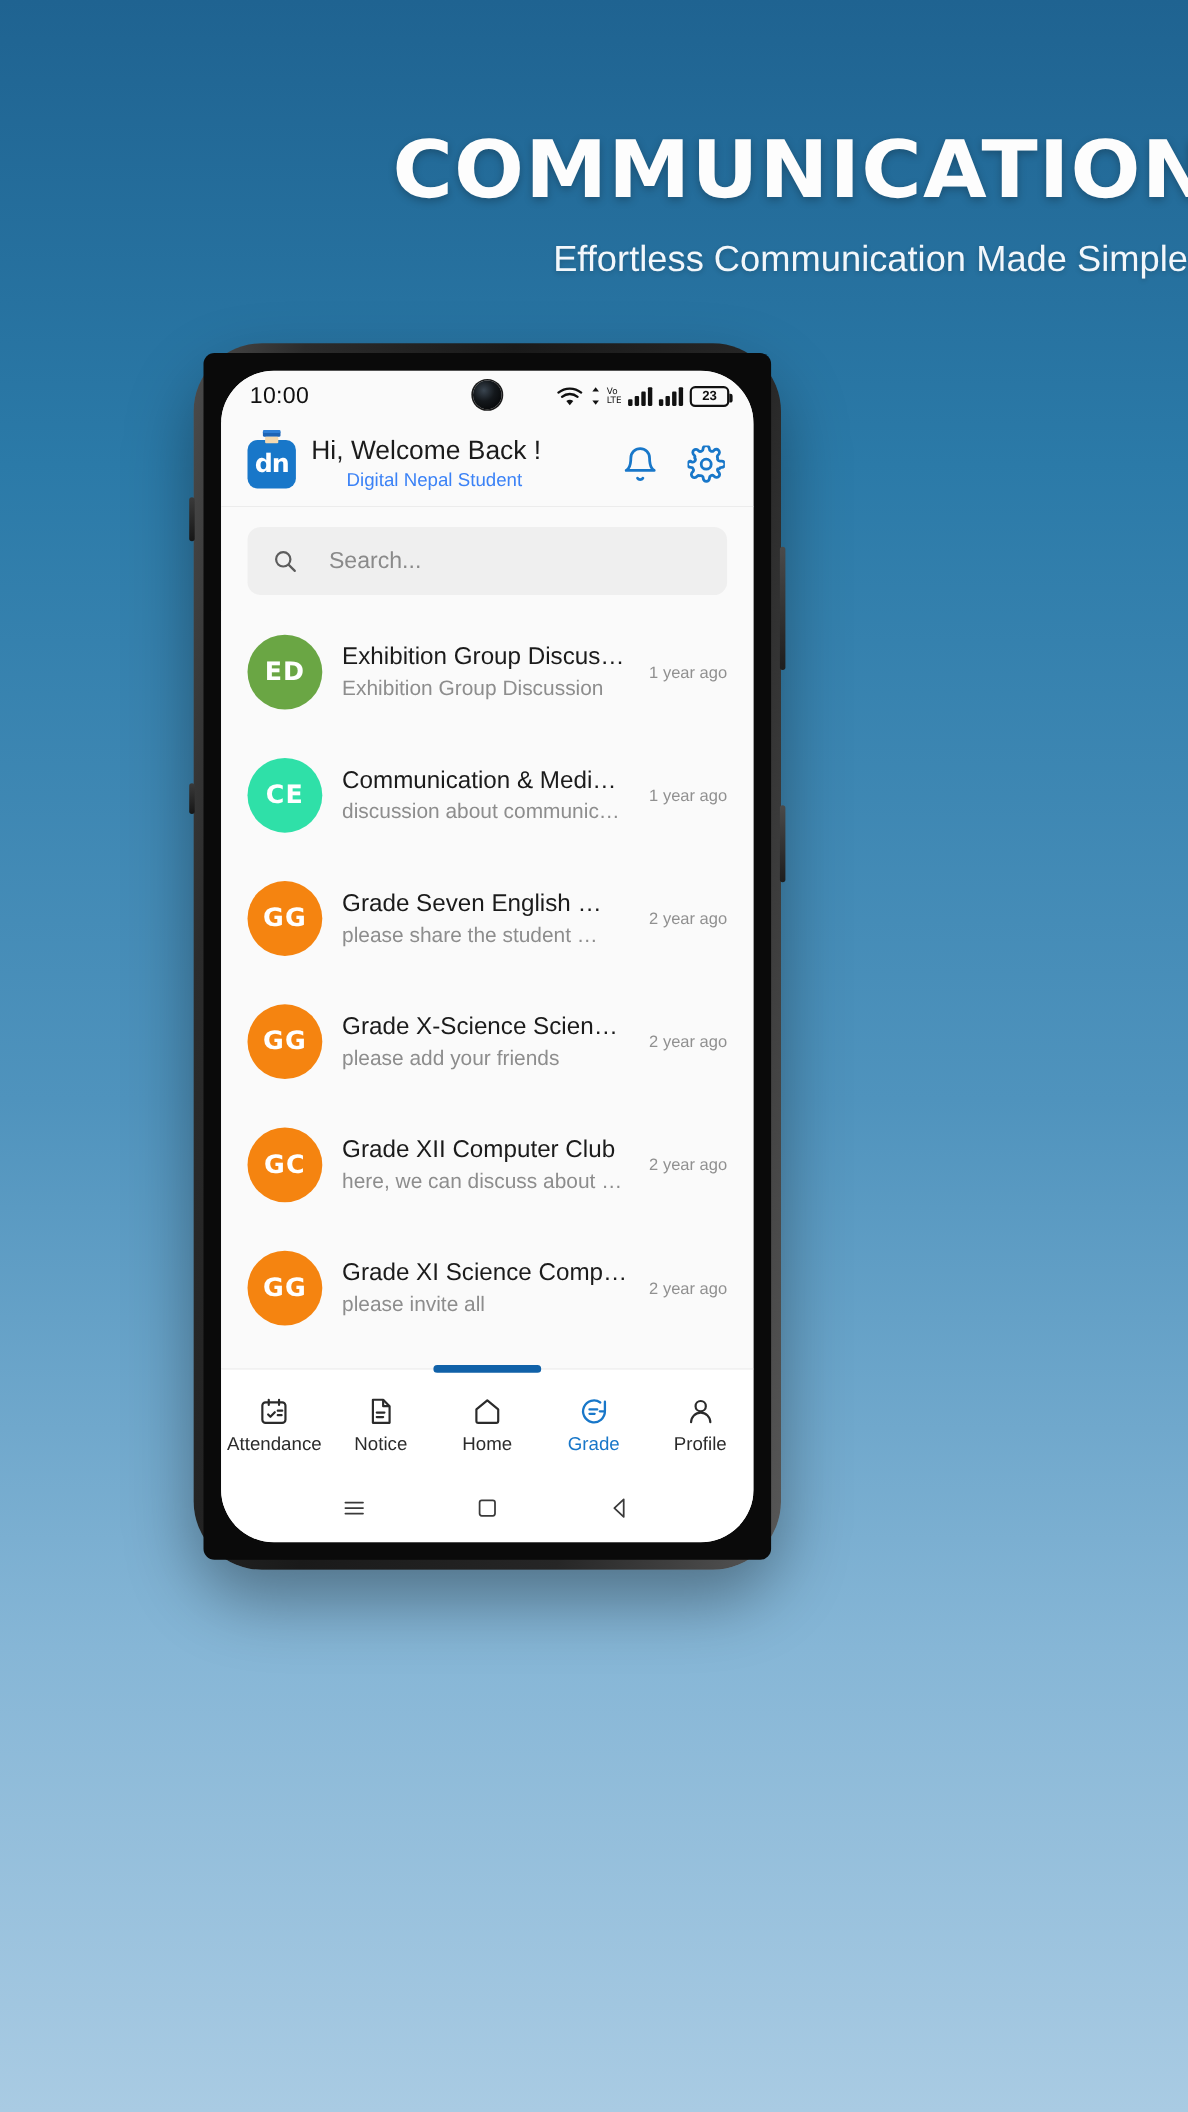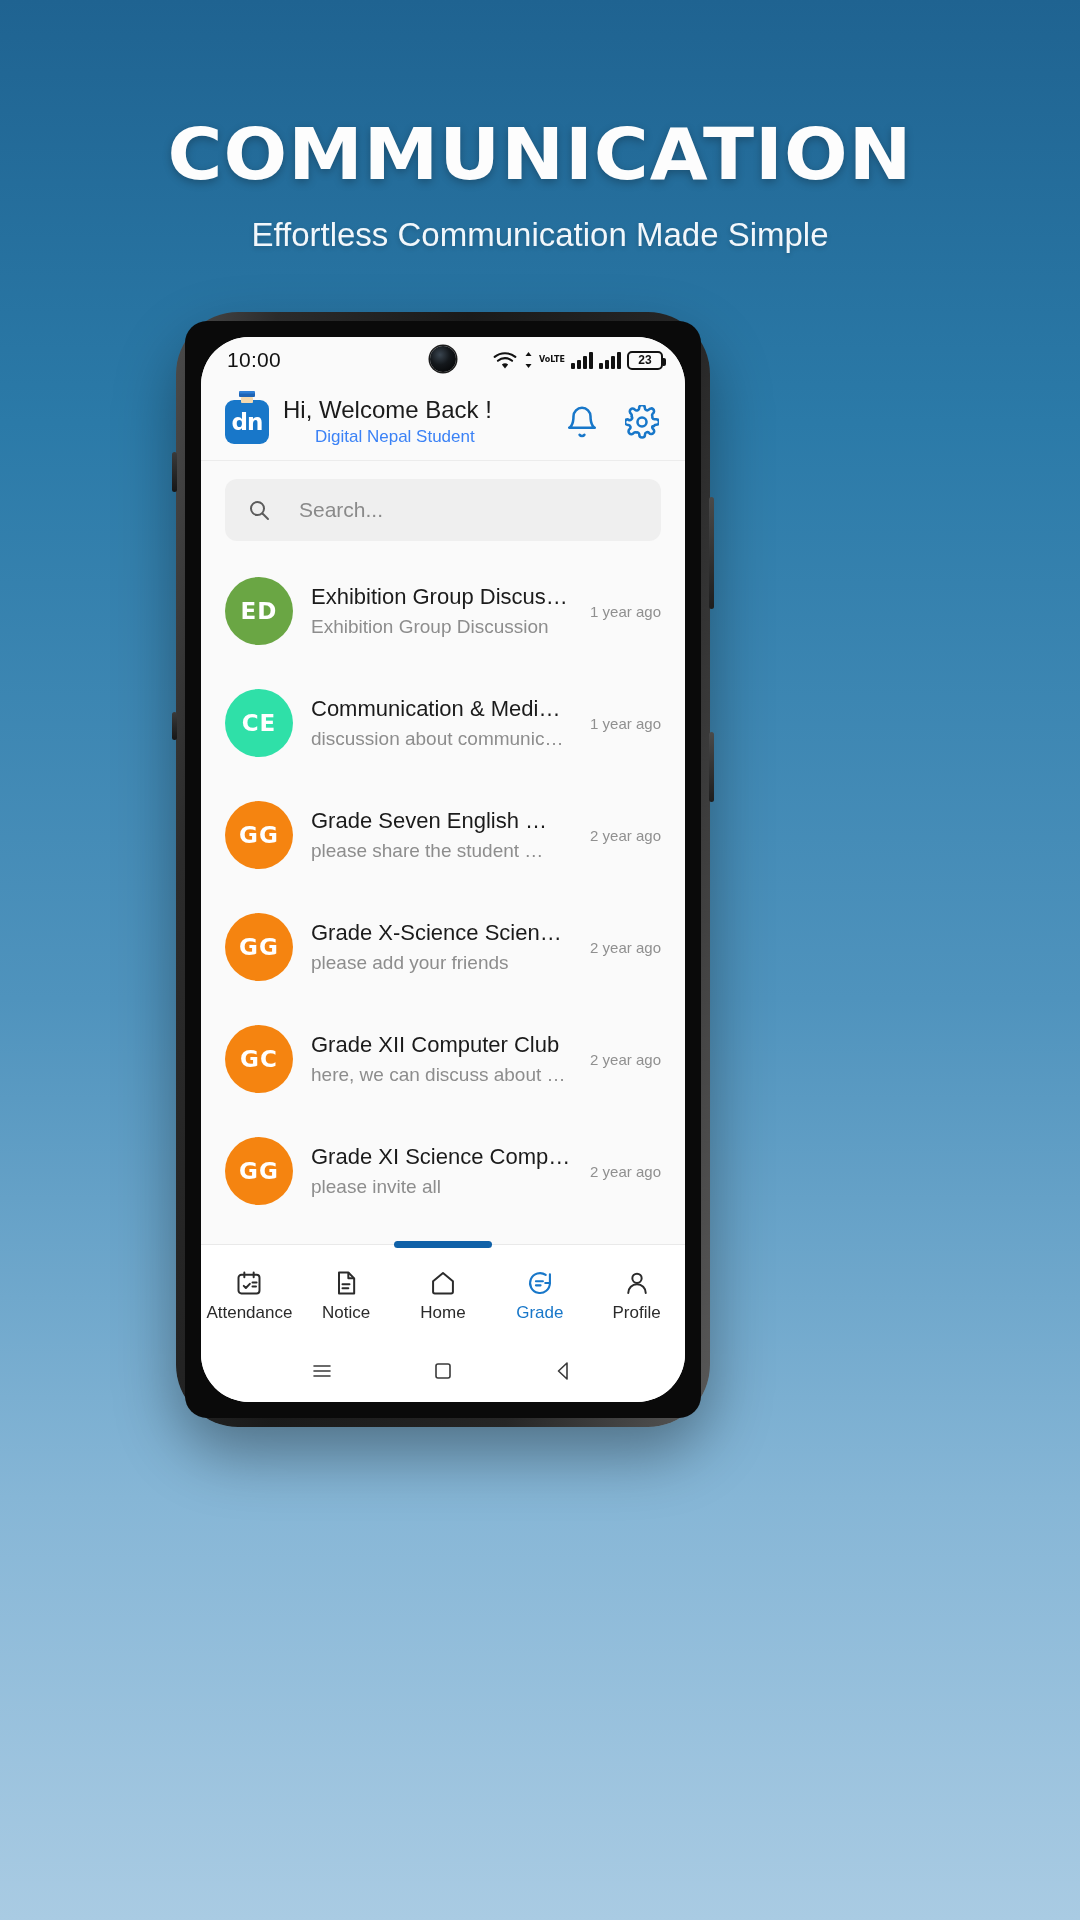--- a/index.html
+++ b/index.html
@@ -5,21 +5,21 @@
   * { margin:0; padding:0; box-sizing:border-box; }
   html,body { width:1080px; height:1920px; }
   body {
     font-family:"Liberation Sans", sans-serif;
     background:linear-gradient(180deg,#1f6391 0%,#2b7aa8 22%,#4f93bd 52%,#86b6d6 78%,#a9cbe3 100%);
     overflow:hidden;
     position:relative;
   }
 
   
-  .promo { position:absolute; top:0; left:0; width:1080px; text-align:center; }
+  .promo { position:absolute; top:0; left:0; width:1080px; text-align:right; }
   .promo-title {
     margin-top:112px;
     font-size:72px;
     font-weight:bold;
     letter-spacing:1px;
     color:#fdfdfd;
     text-shadow:0 3px 8px rgba(0,0,0,.25);
     font-family:"DejaVu Sans", sans-serif;
     transform:scaleX(1.04);
   }
@@ -40,21 +40,21 @@
     box-shadow:0 28px 60px rgba(0,0,0,.35);
   }
   .phone-body {
     position:absolute; inset:0;
     border-radius:62px;
     background:linear-gradient(100deg,#4c4c4c 0%,#2b2b2b 14%,#1a1a1a 40%,#262626 72%,#585858 100%);
     padding:9px;
   }
   .phone-inner-ring {
     position:absolute; inset:9px;
-    border-radius:22px;
+    border-radius:10px;
     background:#0a0a0a;
     padding:21px;
   }
   .screen {
     position:absolute; inset:16px;
     border-radius:48px;
     background:#fafafa;
     overflow:hidden;
     display:flex; flex-direction:column;
   }
@@ -74,22 +74,22 @@
   }
   .status-time { font-size:21px; color:#111; font-weight:500; letter-spacing:.3px; }
   .camera-hole {
     position:absolute; left:50%; top:9px; transform:translateX(-50%);
     width:26px; height:26px; border-radius:50%;
     background:radial-gradient(circle at 38% 34%, #3a4550 0%, #14181c 42%, #000 100%);
     box-shadow:0 0 0 1.5px #1b1b1b;
   }
   .status-right { display:flex; align-items:center; gap:6px; }
   .volte {
-    font-size:8px; line-height:8px; font-weight:bold; color:#111;
-    display:flex; flex-direction:row; align-items:flex-start;
+    font-size:8px; line-height:8px; font-weight:normal; color:#111;
+    display:flex; flex-direction:column; align-items:flex-start;
     font-family:"DejaVu Sans", sans-serif;
   }
   .volte span { display:block; }
   .bars { display:flex; align-items:flex-end; gap:2px; height:17px; }
   .bars i { display:block; width:4px; background:#111; border-radius:1px; }
   .bars i:nth-child(1){height:6px}.bars i:nth-child(2){height:9px}
   .bars i:nth-child(3){height:13px}.bars i:nth-child(4){height:17px}
   .battery {
     width:36px; height:19px; border:2px solid #111; border-radius:5px;
     display:flex; align-items:center; justify-content:center; position:relative;

